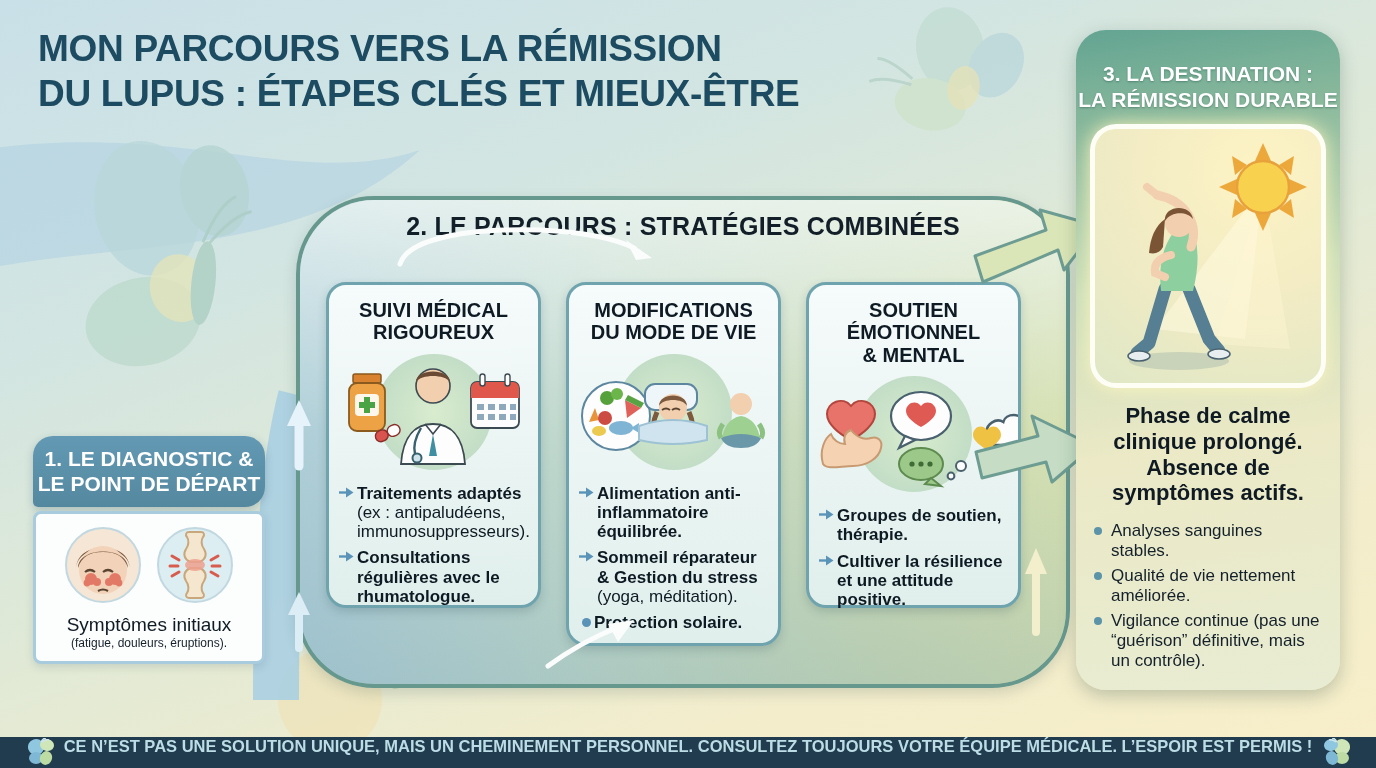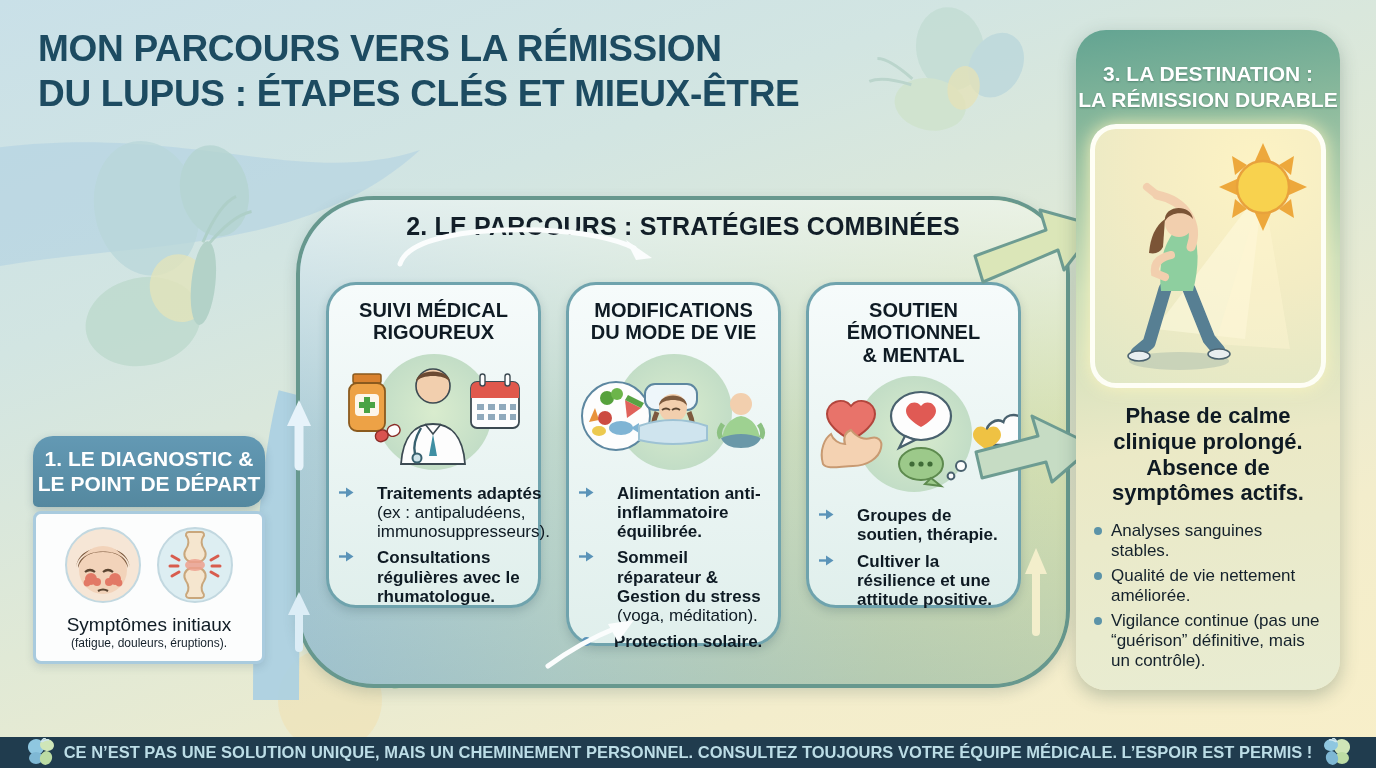--- a/index.html
+++ b/index.html
@@ -28,31 +28,31 @@
   
   .container2{position:absolute;left:296px;top:196px;width:766px;height:484px;z-index:1;
     border:4px solid #67988e;border-radius:78px;
     background:linear-gradient(100deg,#a5c8d7 0%,#bdd6c6 40%,#ccdaae 78%,#d5dfa9 100%);
     box-shadow:0 5px 14px rgba(60,90,90,.2)}
   .container2::before{content:"";position:absolute;inset:0;border-radius:74px;
     background:linear-gradient(180deg,rgba(241,248,245,.8) 0%,rgba(241,248,245,.1) 48%,rgba(122,164,188,.28) 100%)}
   .s2-header{position:absolute;top:12px;width:100%;text-align:center;font-size:25px;font-weight:800;
     color:#121e28;letter-spacing:.2px}
 
-  .card{position:absolute;top:82px;width:209px;border:3.5px solid #6fa3ad;border-radius:30px;
+  .card{position:absolute;top:82px;width:209px;border:3.5px solid #6fa3ad;border-radius:20px;
     background:linear-gradient(180deg,#f6fbfb,#e0efec);box-shadow:0 4px 10px rgba(50,80,90,.22)}
   .card-1{left:26px;height:320px}
   .card-2{left:266px;height:358px}
   .card-3{left:506px;height:320px}
   .card-title{margin:14px 2px 0;text-align:center;font-weight:800;font-size:20px;line-height:1.12;color:#0f1b24}
   .card-art{position:relative;height:138px;margin-top:2px}
   .art-circle{position:absolute;left:50%;top:48%;transform:translate(-50%,-50%);
     width:116px;height:116px;border-radius:50%;background:radial-gradient(#d9ecce,#b9d7c3)}
   .card-bullets{padding:0 8px 0 10px}
-  .bullet{display:flex;gap:23px;margin-bottom:7px;align-items:flex-start}
+  .bullet{display:flex;gap:3px;margin-bottom:7px;align-items:flex-start}
   .marker{flex:0 0 15px;margin-top:2px}
   .dot-marker{flex:0 0 9px;width:9px;height:9px;border-radius:50%;background:#5a93b8;margin-top:5px;margin-left:3px}
   .bullet-text{font-size:17px;line-height:1.13;color:#0e1a23;margin:0}
   .bt-bold{font-weight:800}
   .bt-rest{font-weight:400}
   .bt-rest:not(:empty)::before{content:" "}
 
   
   .panel3{position:absolute;left:1076px;top:30px;width:264px;height:660px;z-index:4;border-radius:30px;
     background:linear-gradient(172deg,#63a492 0%,#8ab99c 15%,#ccdeba 38%,#ebe9c6 62%,#e8ecd2 100%);
@@ -64,21 +64,21 @@
     background:radial-gradient(circle at 72% 16%,#fdf3c4 0%,#f3ecc4 45%,#dfe7c6 100%)}
   .p3-summary{margin:15px auto 0;width:216px;text-align:center;font-size:22px;font-weight:700;
     line-height:1.17;color:#0f1a23}
   .p3-bullets{width:228px;margin:15px auto 0}
   .p3-bullet{display:flex;gap:9px;margin-bottom:5px}
   .p3-dot{flex:0 0 8px;height:8px;border-radius:50%;background:#5b93a8;margin-top:6px}
   .p3-bullet p{margin:0;font-size:17px;line-height:1.18;color:#14212b}
 
   
   .footer{position:absolute;left:0;bottom:0;width:1376px;height:31px;background:#203c4e;z-index:6;
-    display:flex;align-items:center;justify-content:center}
+    display:flex;align-items:flex-start;justify-content:center}
   .footer-text{color:#bcdde6;font-weight:700;font-size:16.5px;letter-spacing:0;white-space:nowrap}
   .footer-bfly{position:absolute;top:1px}
   .footer-bfly.left{left:27px}
   .footer-bfly.right{right:25px}
 </style>
 </head>
 <body>
 
 <div class="canvas">
 

